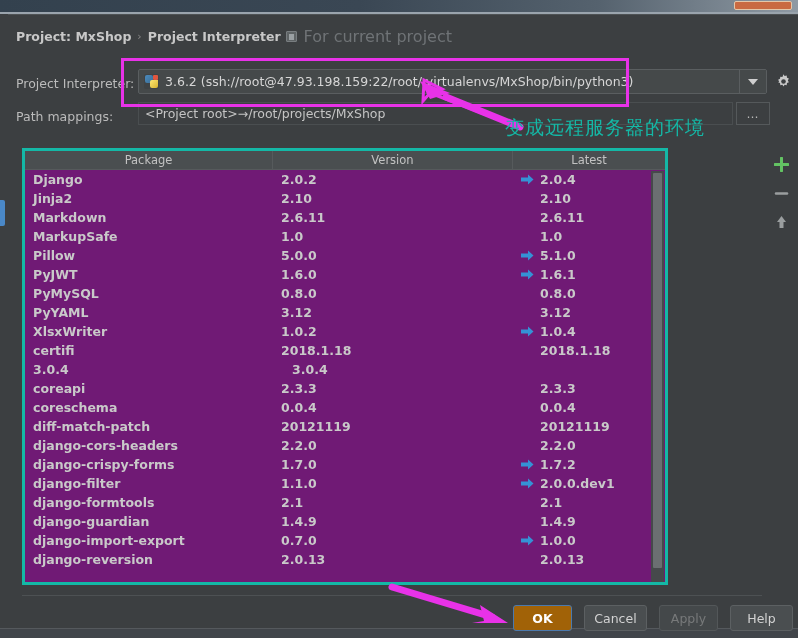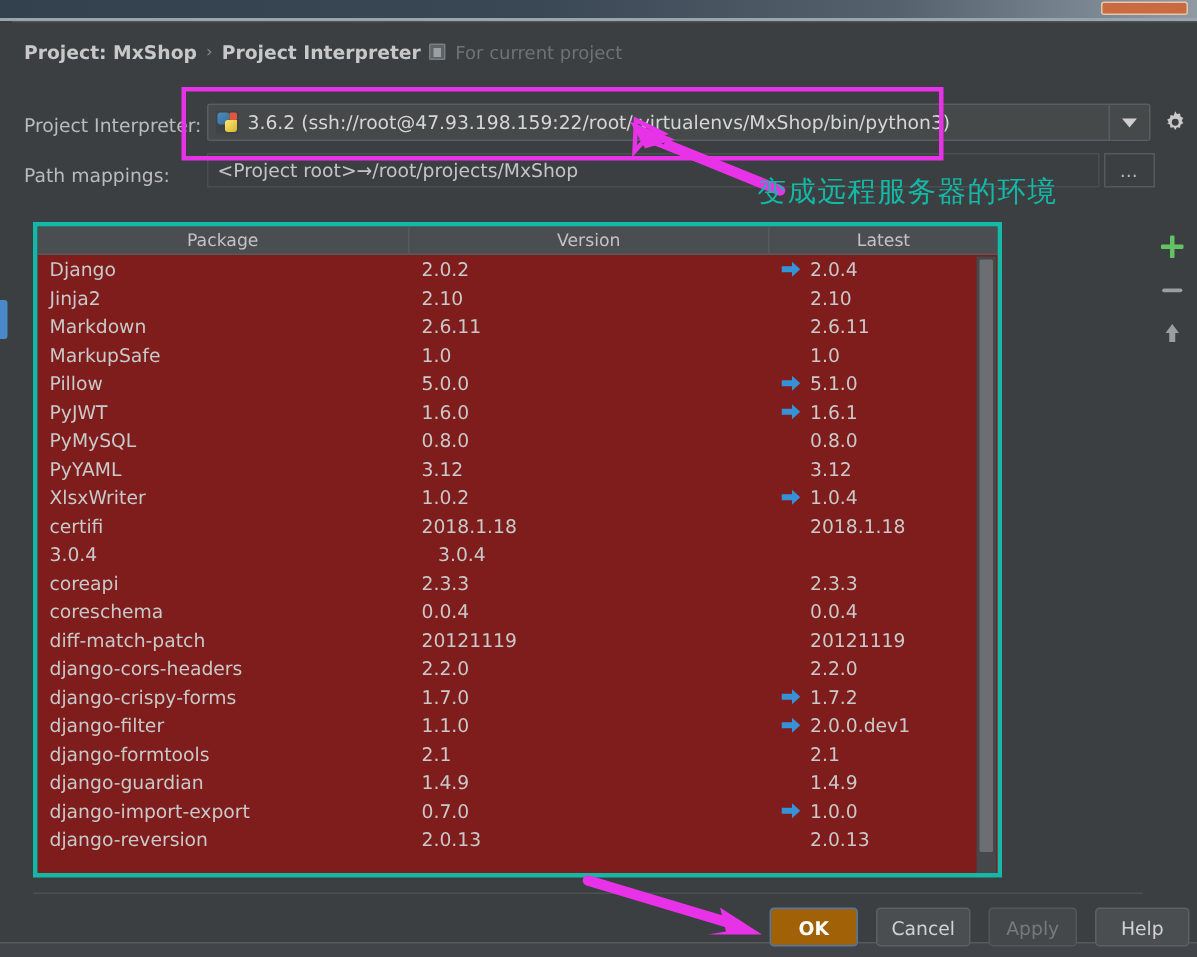--- a/index.html
+++ b/index.html
@@ -47,21 +47,21 @@
   }
 
   
   .breadcrumb {
     position: absolute; left: 8px; top: 12px;
     display: flex; align-items: center; gap: 5px;
     font-size: 12.5px; color: #bbbbbb; white-space: nowrap;
   }
   .crumb-strong { font-weight: bold; color: #c8c8c8; }
   .crumb-sep { color: #8a8a8a; font-size: 11px; padding: 0 1px; }
-  .crumb-faded { color: #6f7376; font-size: 12px; }
+  .crumb-faded { color: #6f7376; font-size: 16px; }
   .mini-proj-icon {
     display: inline-block; width: 11px; height: 11px;
     background: #5e6365; border: 1px solid #787d80; border-radius: 1px;
     position: relative; margin-right: 2px; vertical-align: -1px;
   }
   .mini-proj-icon::after {
     content: ""; position: absolute; left: 2px; top: 2px;
     width: 5px; height: 6px; background: #9aa0a3;
   }
 
@@ -165,21 +165,21 @@
   }
   .th {
     font-size: 11.5px; color: #c2c2c2; text-align: center;
     line-height: 18px; border-right: 1px solid #565a5c;
     overflow: hidden; white-space: nowrap;
   }
   .th.c0 { width: 248px; }
   .th.c1 { width: 240px; }
   .th.c2 { flex: 1; border-right: none; }
 
-  .table-body { height: 416px; overflow: hidden; background: #7f1d1d; }
+  .table-body { height: 416px; overflow: hidden; background: #701a75; font-weight: bold; }
   .trow { display: flex; height: 19px; align-items: center; }
   .td {
     font-size: 12.5px; color: #c9c9c9; white-space: nowrap; overflow: hidden;
     padding-left: 8px;
   }
   .td.c0 { width: 248px; }
   .td.c1 { width: 240px; }
   .td.c2 { flex: 1; display: flex; align-items: center; gap: 6px; padding-left: 8px; }
   .up-arrow {
     width: 13px; height: 11px; flex: 0 0 13px; position: relative;

